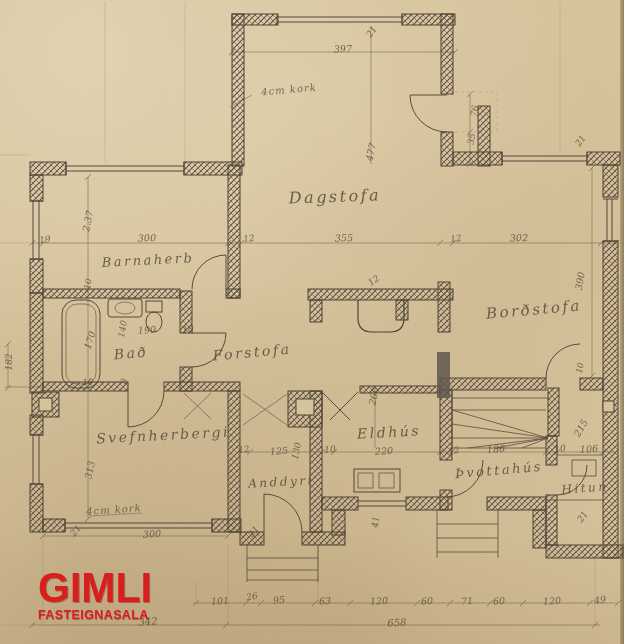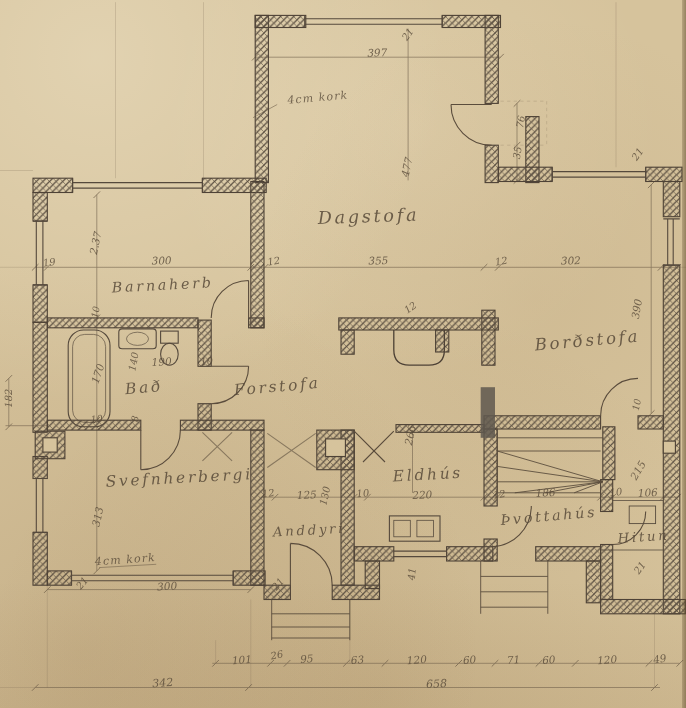--- a/index.html
+++ b/index.html
@@ -266,15 +266,19 @@
       <span class="lbl dim" style="left: 379px; top: 601px; font-size: 9.5px; transform: translate(-50%, -50%) rotate(-4deg);">120</span>
       <span class="lbl dim" style="left: 427px; top: 601px; font-size: 9.5px; transform: translate(-50%, -50%) rotate(-4deg);">60</span>
       <span class="lbl dim" style="left: 467px; top: 601px; font-size: 9.5px; transform: translate(-50%, -50%) rotate(-4deg);">71</span>
       <span class="lbl dim" style="left: 499px; top: 601px; font-size: 9.5px; transform: translate(-50%, -50%) rotate(-4deg);">60</span>
       <span class="lbl dim" style="left: 552px; top: 601px; font-size: 9.5px; transform: translate(-50%, -50%) rotate(-4deg);">120</span>
       <span class="lbl dim" style="left: 600px; top: 600px; font-size: 9.5px; transform: translate(-50%, -50%) rotate(-8deg);">49</span>
       <span class="lbl dim" style="left: 148px; top: 622px; font-size: 10px; transform: translate(-50%, -50%) rotate(-4deg);">342</span>
       <span class="lbl dim" style="left: 397px; top: 623px; font-size: 10px; transform: translate(-50%, -50%) rotate(-3deg);">658</span>
     </div>
 
+  <div id="logo">
+    <div class="brand">GIMLI</div>
+    <div class="sub">FASTEIGNASALA</div>
+  </div>
 
   <div id="edge-right"></div>
 </div>
 
 </body></html>

